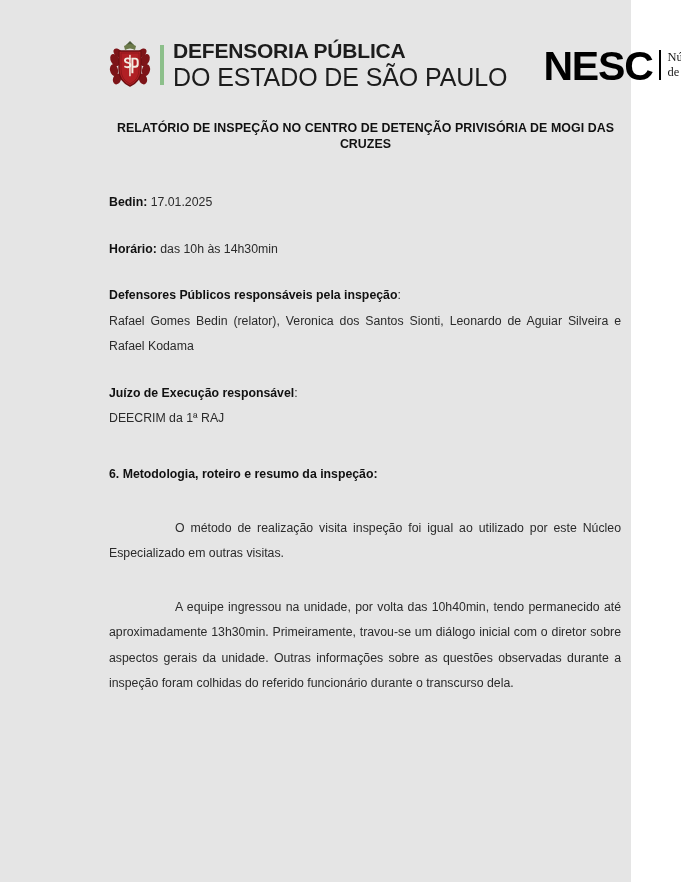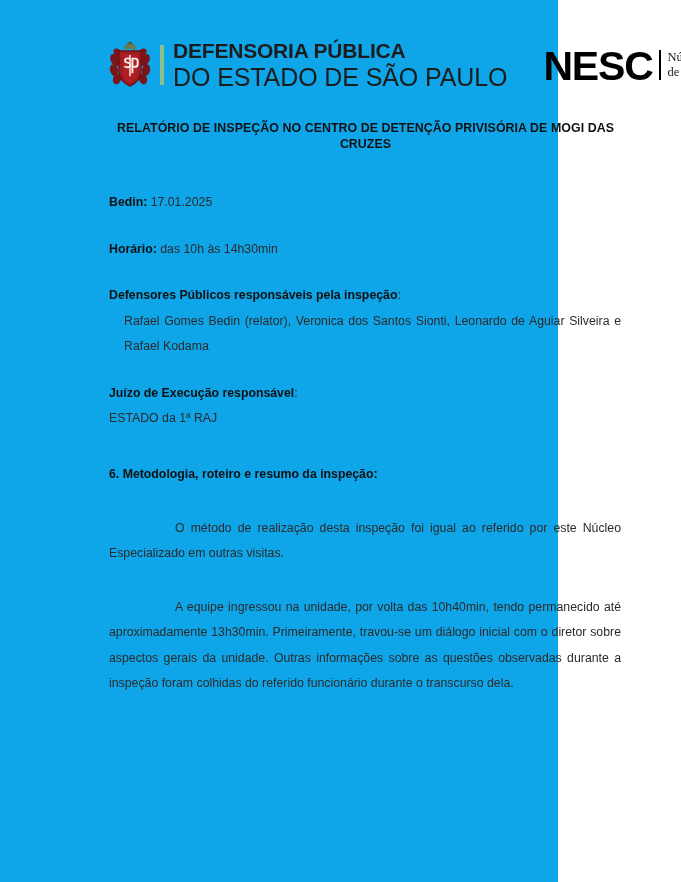--- a/index.html
+++ b/index.html
@@ -10,23 +10,23 @@
   body {
     width: 681px;
     height: 882px;
     font-family: "Liberation Sans", sans-serif;
     color: #1a1a1a;
     overflow: hidden;
   }
 
   .page {
     position: relative;
-    width: 558px;
+    width: 631px;
     height: 882px;
-    background: #0ea5e9;
+    background: #e5e5e5;
     box-sizing: border-box;
   }
 
   
   .header {
     position: absolute;
     left: 0;
     top: 34px;
     width: 681px;
     height: 62px;
@@ -150,21 +150,20 @@
   }
 
   .line {
     line-height: 2.08;
     text-align: left;
   }
   .just {
     line-height: 2.08;
     text-align: justify;
     text-justify: inter-word;
-    margin-left: 15px;
   }
   .just-ind {
     line-height: 2.08;
     text-align: justify;
     text-justify: inter-word;
     text-indent: 66px;
   }
 
   .sec-head {
     font-weight: 700;
@@ -260,36 +259,36 @@
       </div>
       <div class="just">Rafael Gomes Bedin (relator), Veronica dos Santos Sionti, Leonardo de Aguiar Silveira e Rafael Kodama</div>
     </div>
 
     <div class="spacer-sm"></div>
 
     <div class="blk">
       <div class="line">
         <span class="lbl">Juízo de Execução responsável</span><span>:</span>
       </div>
-      <div class="line">ESTADO da 1ª RAJ</div>
+      <div class="line">DEECRIM da 1ª RAJ</div>
     </div>
 
     <div class="spacer-sm"></div>
 
 
     <div class="spacer-sm"></div>
 
     <div class="blk">
       <div class="sec-head">6. Metodologia, roteiro e resumo da inspeção:</div>
     </div>
 
     <div class="spacer-md"></div>
 
     <div class="blk">
-      <div class="just-ind">O método de realização desta inspeção foi igual ao referido por este Núcleo Especializado em outras visitas.</div>
+      <div class="just-ind">O método de realização visita inspeção foi igual ao utilizado por este Núcleo Especializado em outras visitas.</div>
     </div>
 
     <div class="spacer-md"></div>
 
     <div class="blk">
       <div class="just-ind">A equipe ingressou na unidade, por volta das 10h40min, tendo permanecido até aproximadamente 13h30min. Primeiramente, travou-se um diálogo inicial com o diretor sobre aspectos gerais da unidade. Outras informações sobre as questões observadas durante a inspeção foram colhidas do referido funcionário durante o transcurso dela.</div>
     </div>
 
   </div>
 

